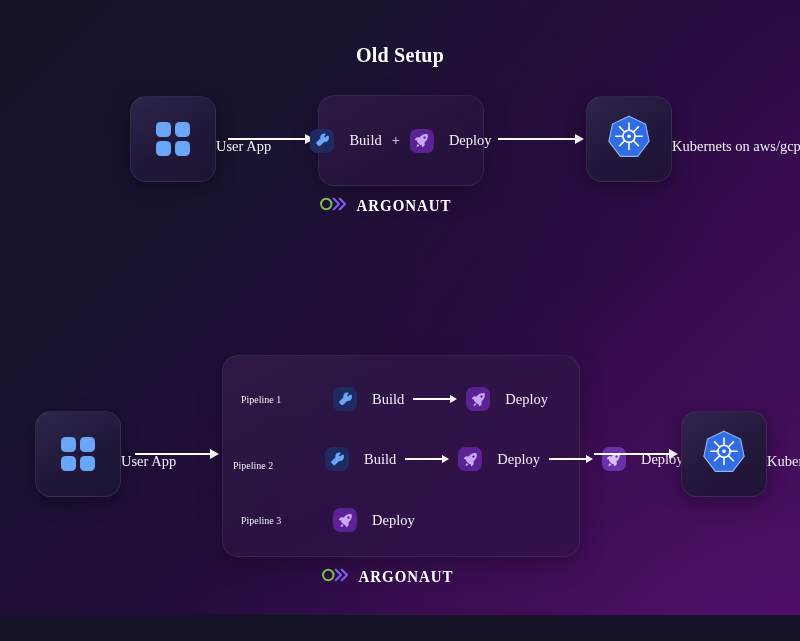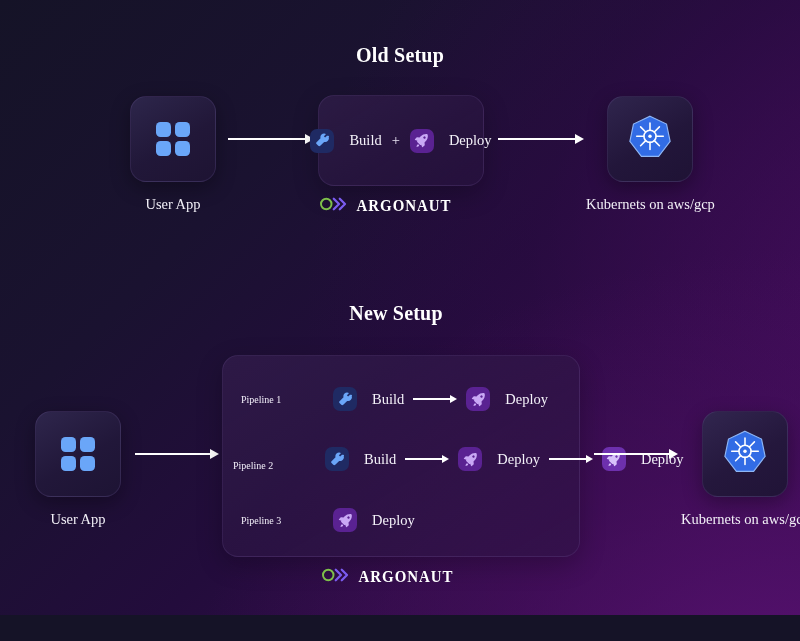--- a/index.html
+++ b/index.html
@@ -29,21 +29,21 @@
     color: #ffffff;
     text-align: center;
     white-space: nowrap;
     transform: translateX(-50%);
   }
 
   
   .node {
     position: absolute;
     display: flex;
-    flex-direction: column;
+    flex-direction: row;
     align-items: center;
   }
   .node-card {
     width: 84px;
     height: 84px;
     border-radius: 16px;
     background: linear-gradient(150deg, rgba(48,40,78,0.92) 0%, rgba(34,24,58,0.92) 55%, rgba(30,20,52,0.92) 100%);
     border: 1px solid rgba(140,120,190,0.16);
     box-shadow: 0 6px 20px rgba(0,0,0,0.32);
     display: flex;
@@ -268,21 +268,20 @@
             <line x1="38" y1="37" x2="45.1" y2="44.1"></line>
             <line x1="45.1" y1="17.9" x2="38" y2="25"></line>
             <line x1="26" y1="37" x2="18.9" y2="44.1"></line>
           </g>
         </svg>
       </span>
     </div>
     <div class="node-label">Kubernets on aws/gcp</div>
   </div>
 
-  <div class="section-title" style="left:396px; top:302px;">New Setup</div>
 
   <div class="node" style="left:35px; top:411px;">
     <div class="node-card">
       <div class="grid-icon">
         <span></span>
           <span></span>
           <span></span>
           <span></span>
       </div>
     </div>

